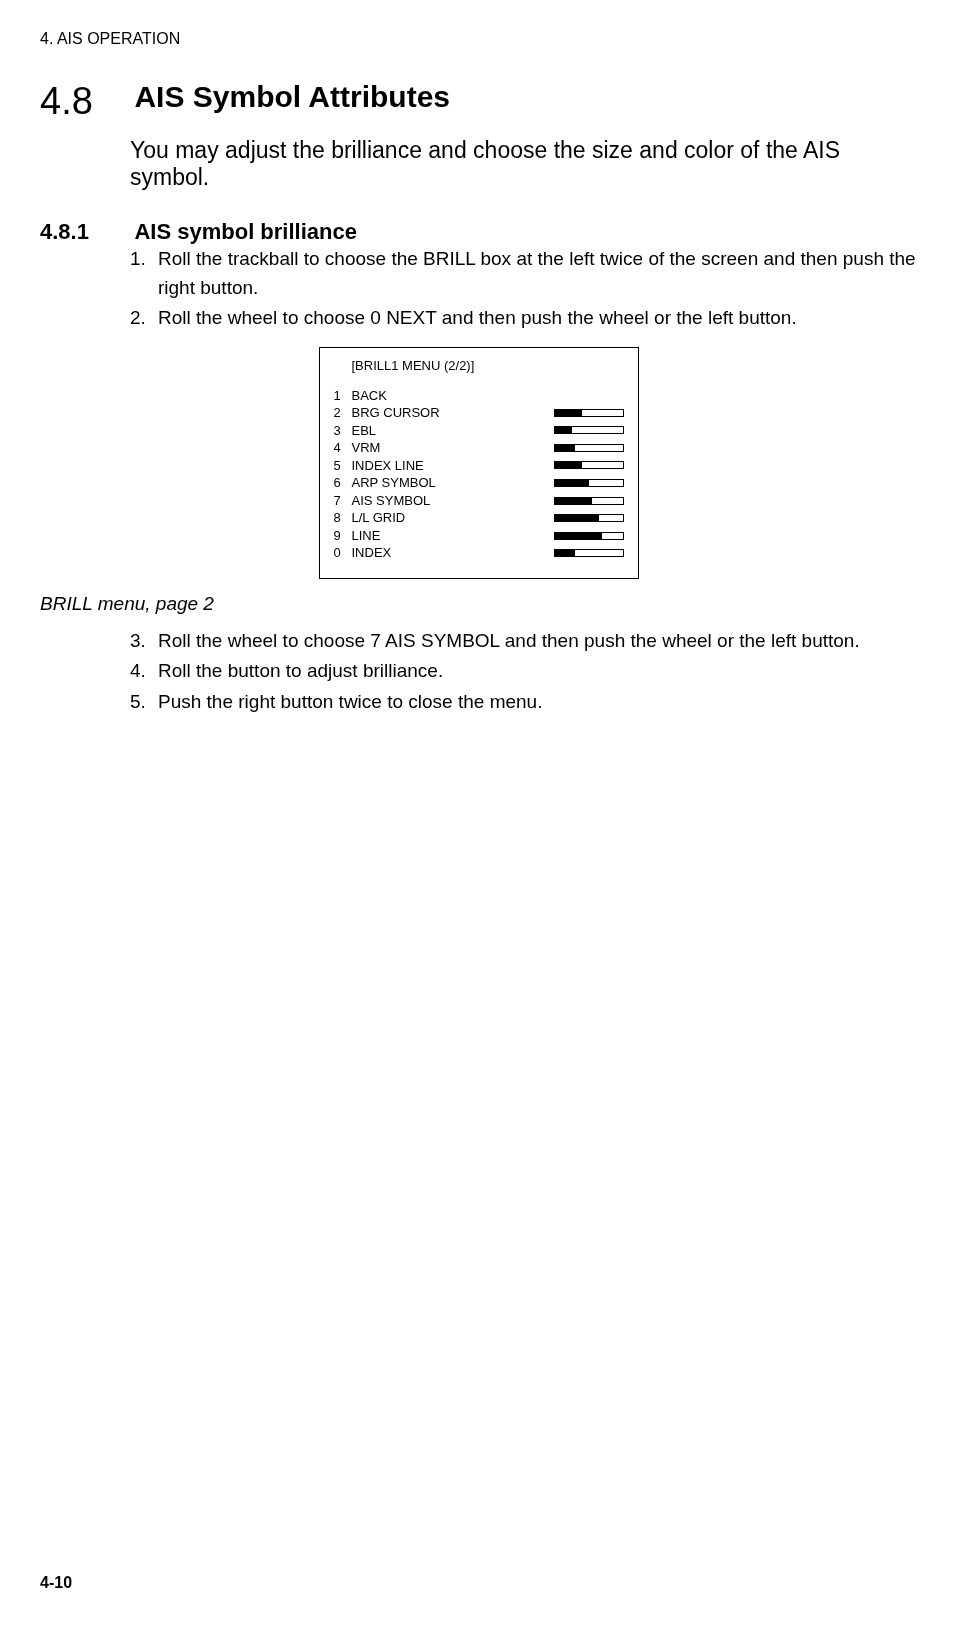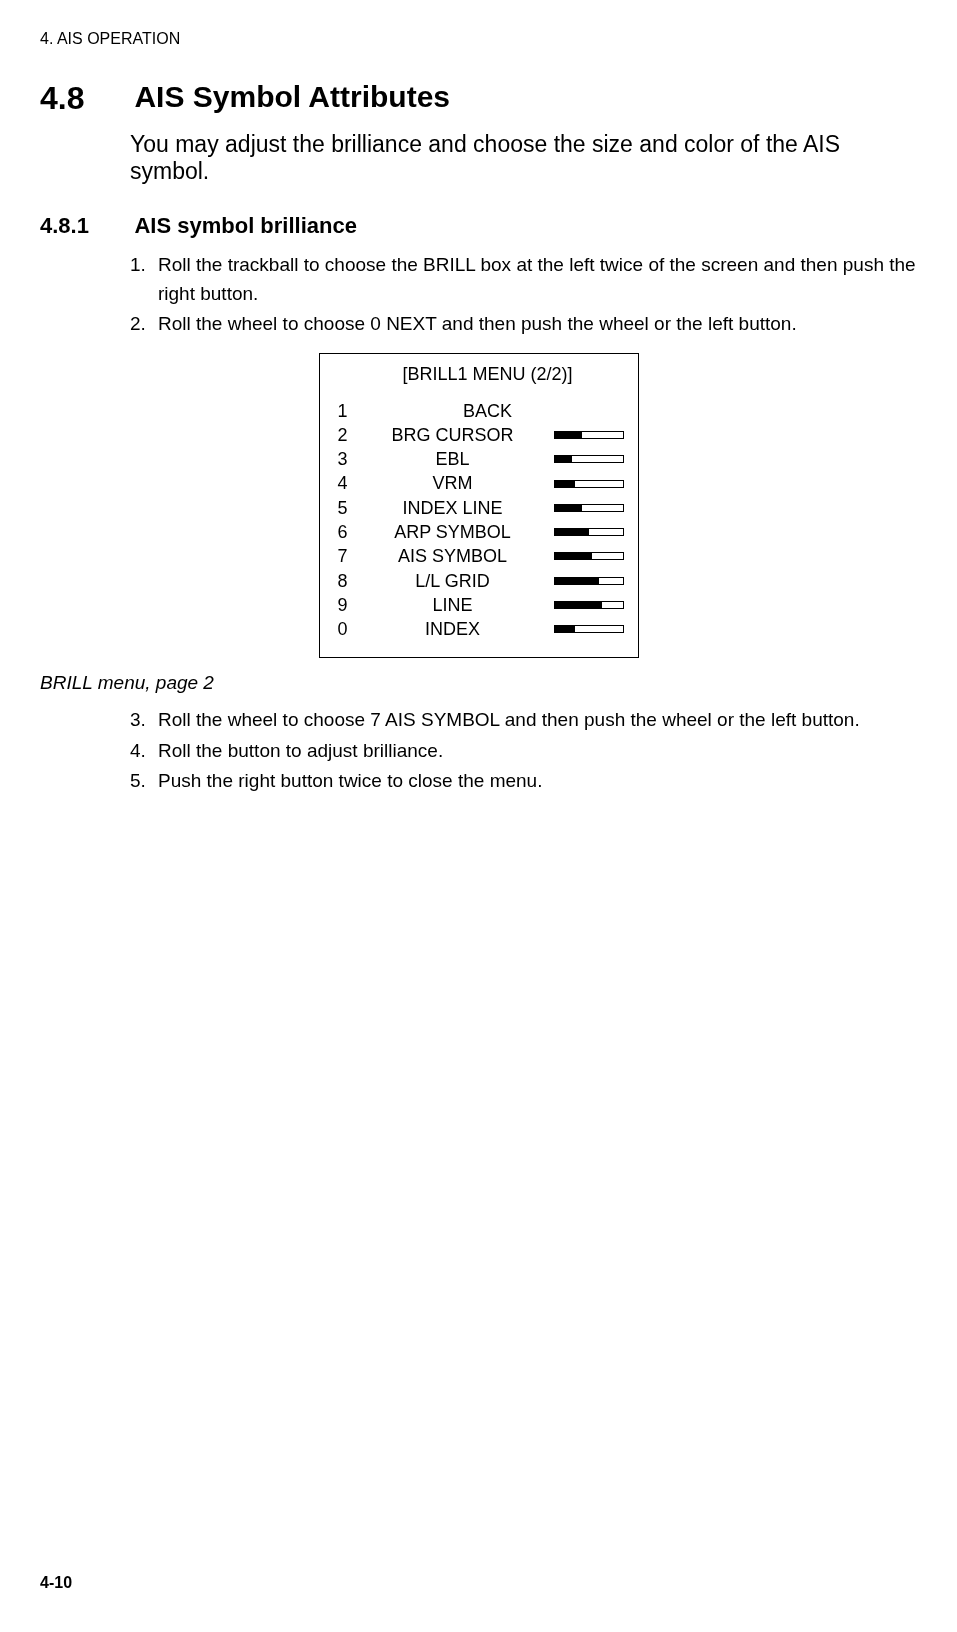--- a/index.html
+++ b/index.html
@@ -14,22 +14,22 @@
       height: 1632px;
       position: relative;
       padding: 30px 40px 40px 40px;
       color: #000000;
     }
     .header-line {
       font-size: 16px;
       margin-bottom: 32px;
     }
     .section-number {
-      font-size: 32px;
-      font-weight: bold;
+      font-size: 38px;
+      font-weight: normal;
       display: inline-block;
       width: 90px;
       vertical-align: top;
     }
     .section-title {
       font-size: 30px;
       font-weight: bold;
       display: inline-block;
       vertical-align: top;
     }
@@ -48,21 +48,20 @@
       width: 90px;
       vertical-align: top;
     }
     .subsection-title {
       font-size: 22px;
       font-weight: bold;
       display: inline-block;
       vertical-align: top;
     }
     .subsection-heading {
-      margin-bottom: 12px;
     }
     .list-container {
       margin-left: 90px;
     }
     .list-item {
       font-size: 19px;
       line-height: 1.5;
       display: flex;
       margin-bottom: 2px;
     }
@@ -70,22 +69,21 @@
       min-width: 28px;
     }
     .list-text {
       flex: 1;
     }
     .menu-box {
       border: 1.5px solid #000;
       width: 320px;
       margin: 14px auto 14px auto;
       padding: 10px 14px 16px 14px;
-      font-size: 18px;
-      text-align: center;
+      font-size: 13px;
     }
     .menu-title {
       margin-left: 18px;
       margin-bottom: 14px;
     }
     .menu-row {
       display: flex;
       align-items: center;
       line-height: 1.35;
     }

